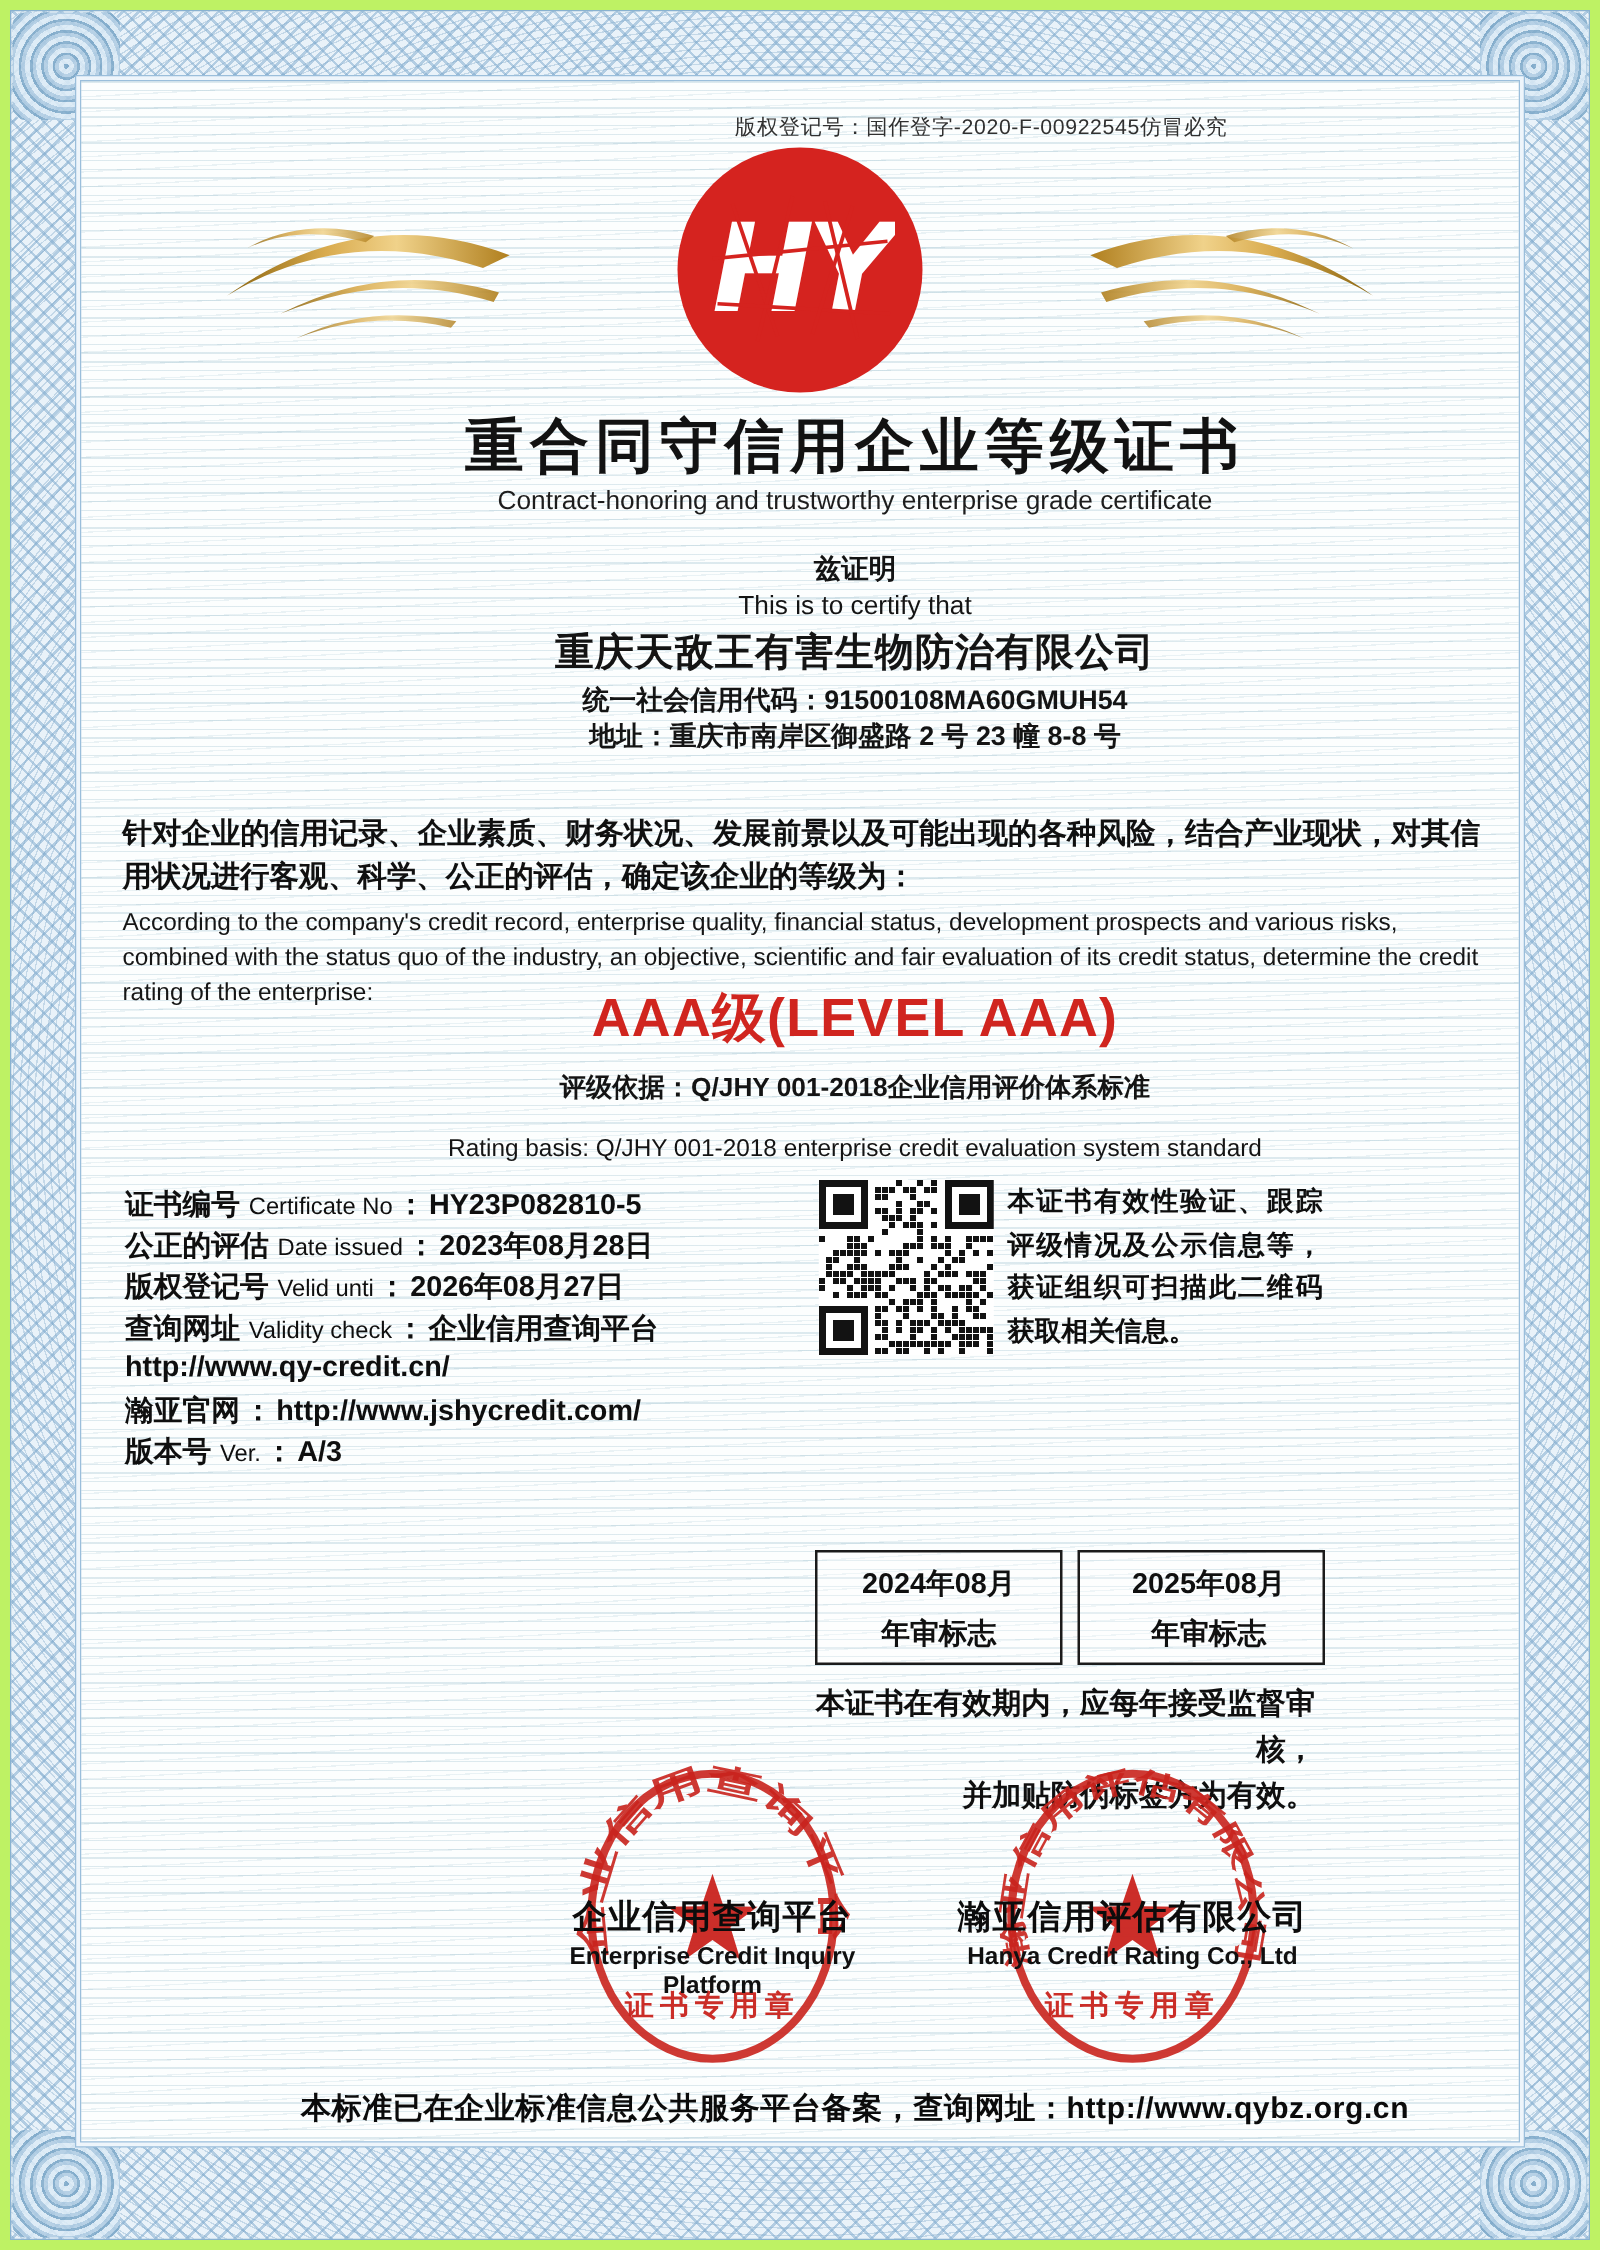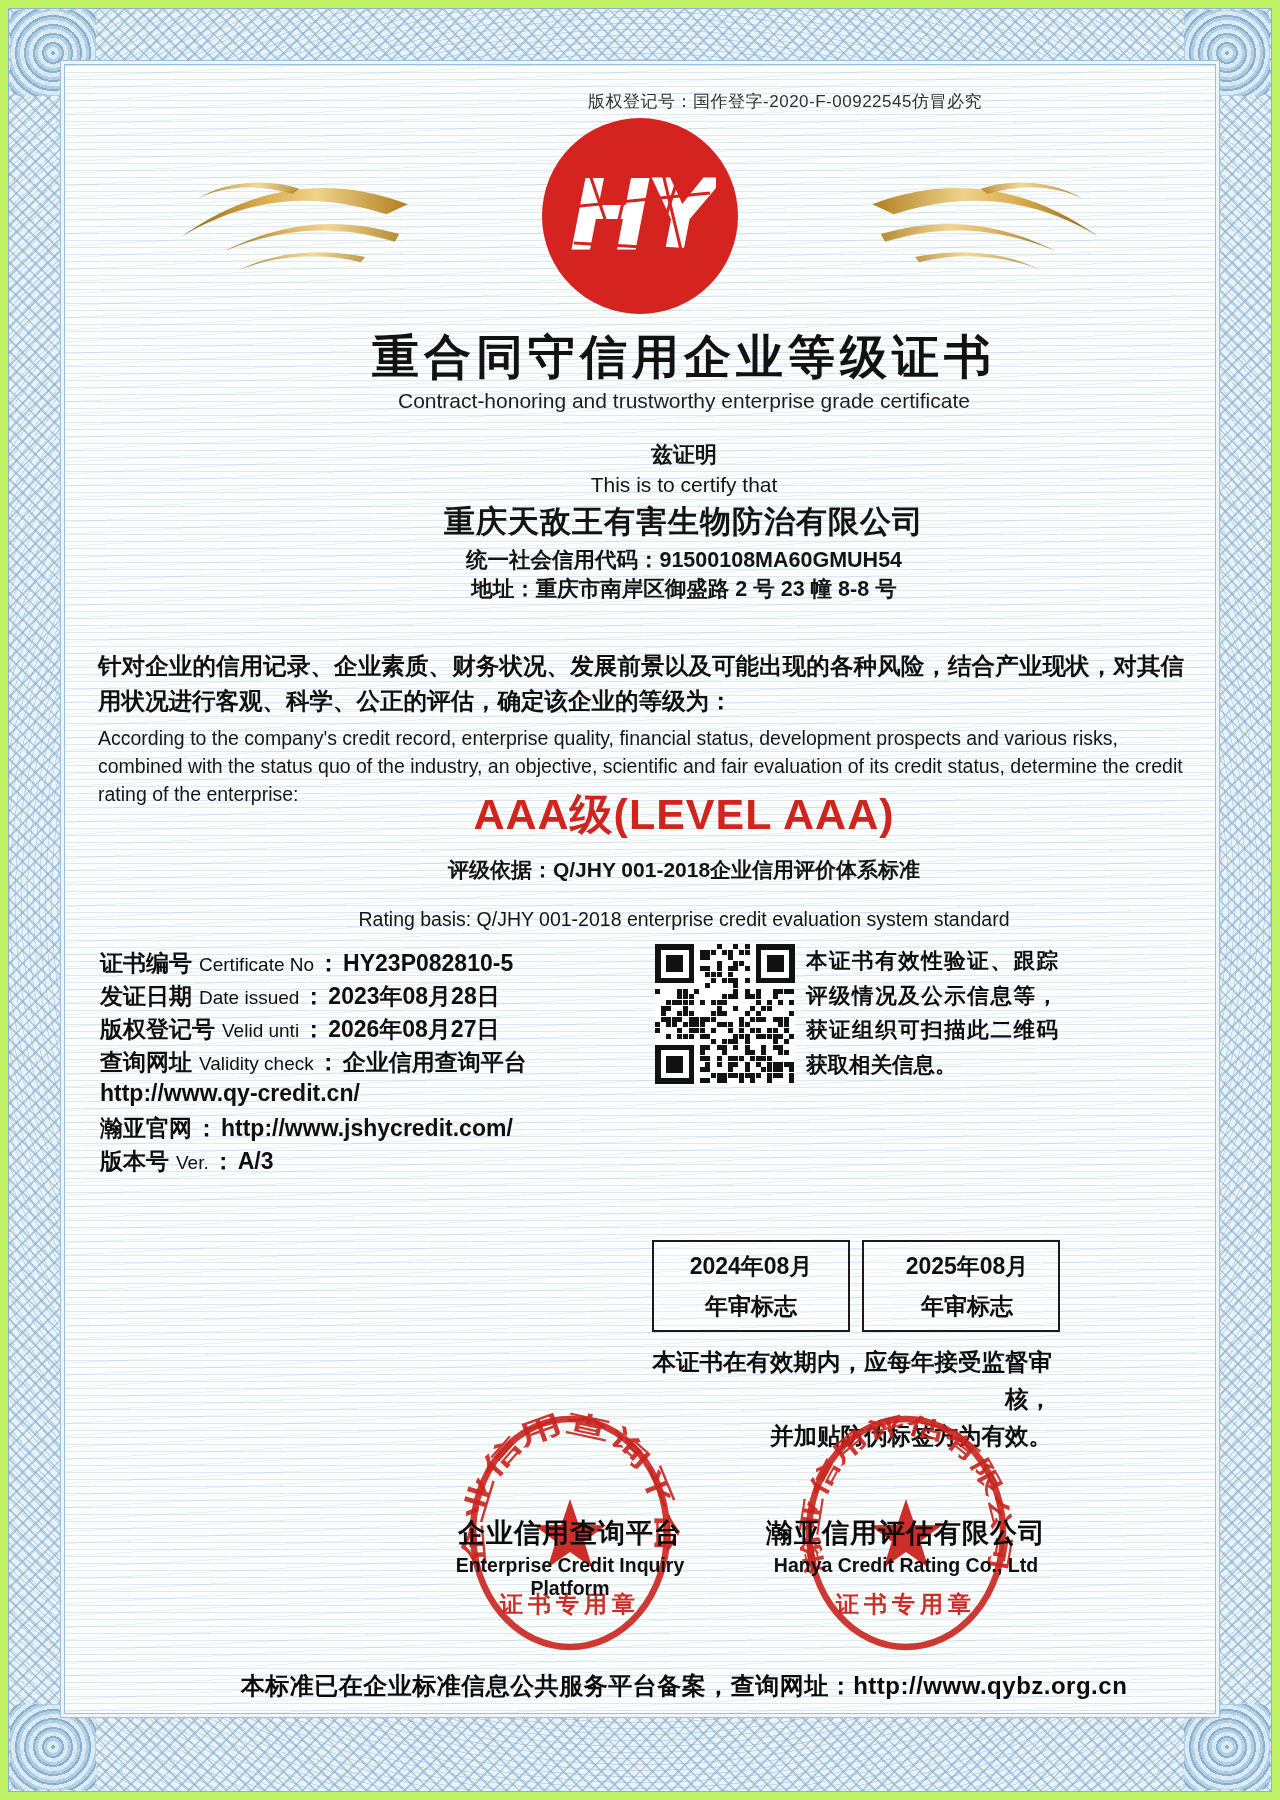--- a/index.html
+++ b/index.html
@@ -151,21 +151,21 @@
   <div class="cline basis-en">Rating basis: Q/JHY 001-2018 enterprise credit evaluation system standard</div>
 
   <div class="abs details">
     <div class="drow">
       <span class="lc">证书编号</span>
       <span class="le">Certificate No</span>
       <span class="sep">：</span>
       <span class="val">HY23P082810-5</span>
     </div>
     <div class="drow">
-      <span class="lc">发证日期</span>
+      <span class="lc">公正的评估</span>
       <span class="le">Date issued</span>
       <span class="sep">：</span>
       <span class="val">2023年08月28日</span>
     </div>
     <div class="drow">
       <span class="lc">版权登记号</span>
       <span class="le">Velid unti</span>
       <span class="sep">：</span>
       <span class="val">2026年08月27日</span>
     </div>

